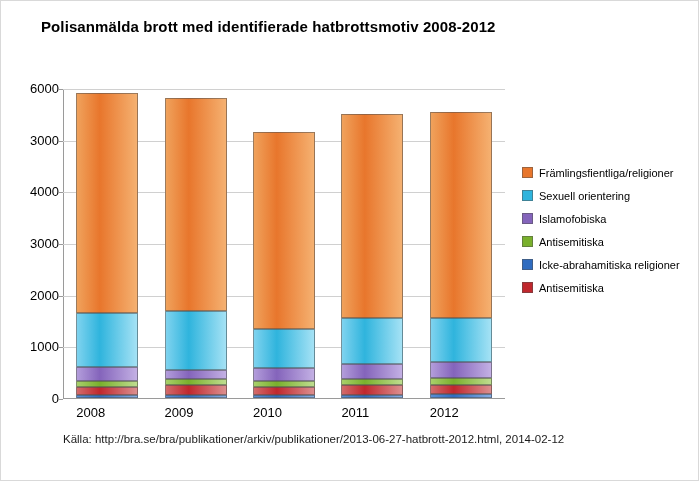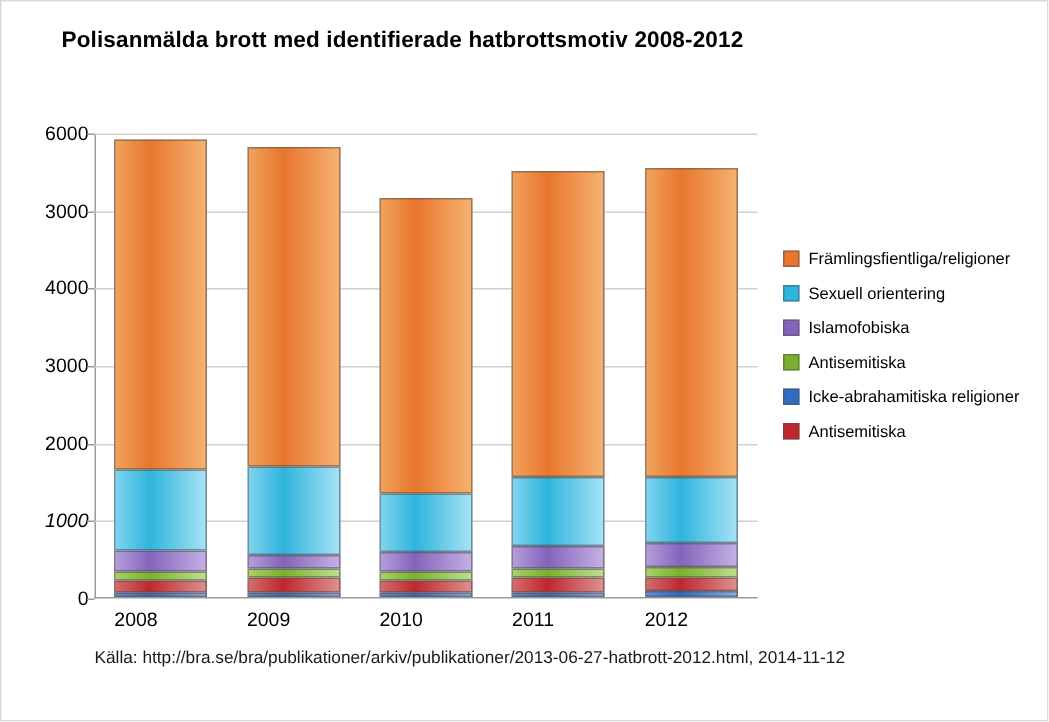--- a/index.html
+++ b/index.html
@@ -148,21 +148,21 @@
 </style>
 </head>
 <body>
 
 <div id="root">
 
   <div id="chart-title">Polisanmälda brott med identifierade hatbrottsmotiv 2008-2012</div>
 
   <div id="y-labels">
       <div class="ytick-label" style="top: 310px;">0</div>
-      <div class="ytick-label" style="top: 258.333px; font-style: italic;">1000</div>
+      <div class="ytick-label" style="top: 258.333px;">1000</div>
       <div class="ytick-label" style="top: 206.667px;">2000</div>
       <div class="ytick-label" style="top: 155px;">3000</div>
       <div class="ytick-label" style="top: 103.333px;">4000</div>
       <div class="ytick-label" style="top: 51.6667px;">3000</div>
       <div class="ytick-label" style="top: 0px;">6000</div>
     </div>
 
   <div id="plot-area">
     <div class="axis-line-y"></div>
     <div class="axis-line-x"></div>
@@ -242,21 +242,21 @@
         <span class="legend-swatch" style="background: rgb(47, 108, 192);"></span>
         <span class="legend-label">Icke-abrahamitiska religioner</span>
       </div>
       <div class="legend-row">
         <span class="legend-swatch" style="background: rgb(192, 39, 45);"></span>
         <span class="legend-label">Antisemitiska</span>
       </div>
     </div>
 
   <div id="footnotes">
-    <div>Källa: http://bra.se/bra/publikationer/arkiv/publikationer/2013-06-27-hatbrott-2012.html, 2014-11-12</div>
+    <div>Källa: http://bra.se/bra/publikationer/arkiv/publikationer/2013-06-27-hatbrott-2012.html, 2014-02-12</div>
   </div>
 
 <div class="xtick-label" style="left: 75.2px; width: 62px;">2008</div>
     <div class="xtick-label" style="left: 163.6px; width: 62px;">2009</div>
     <div class="xtick-label" style="left: 252px; width: 62px;">2010</div>
     <div class="xtick-label" style="left: 340.4px; width: 62px;">2011</div>
     <div class="xtick-label" style="left: 428.8px; width: 62px;">2012</div>
   </div>
 
 </body></html>

